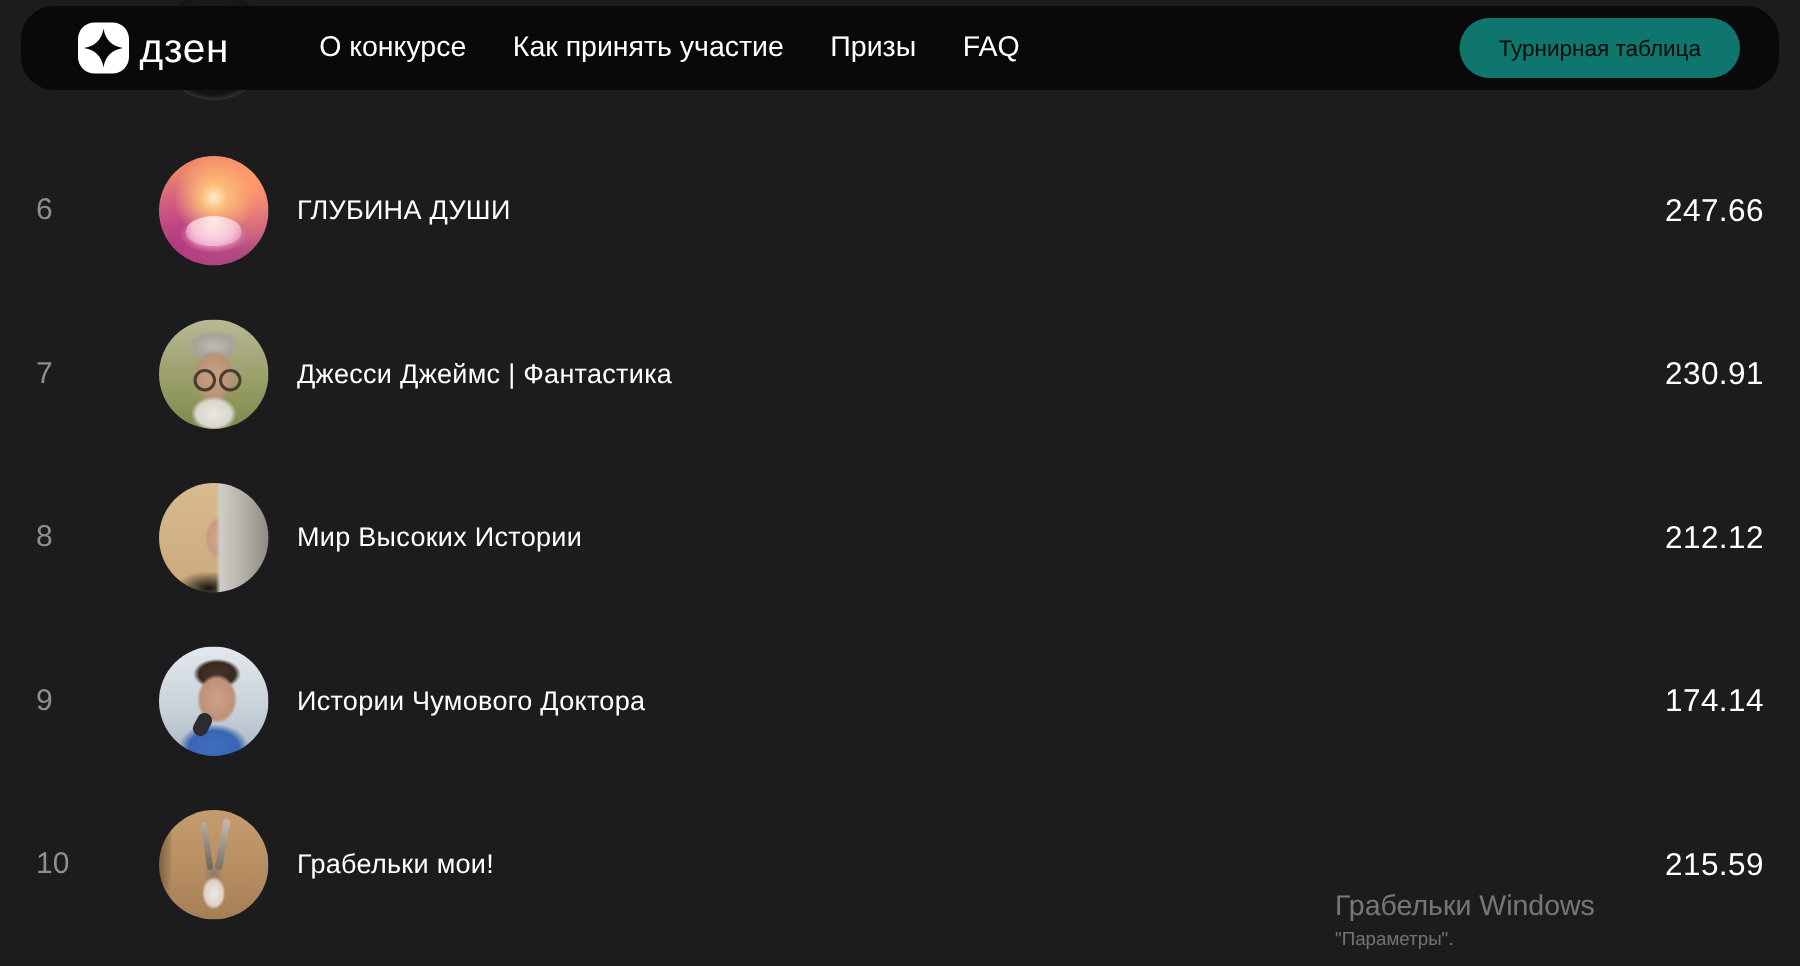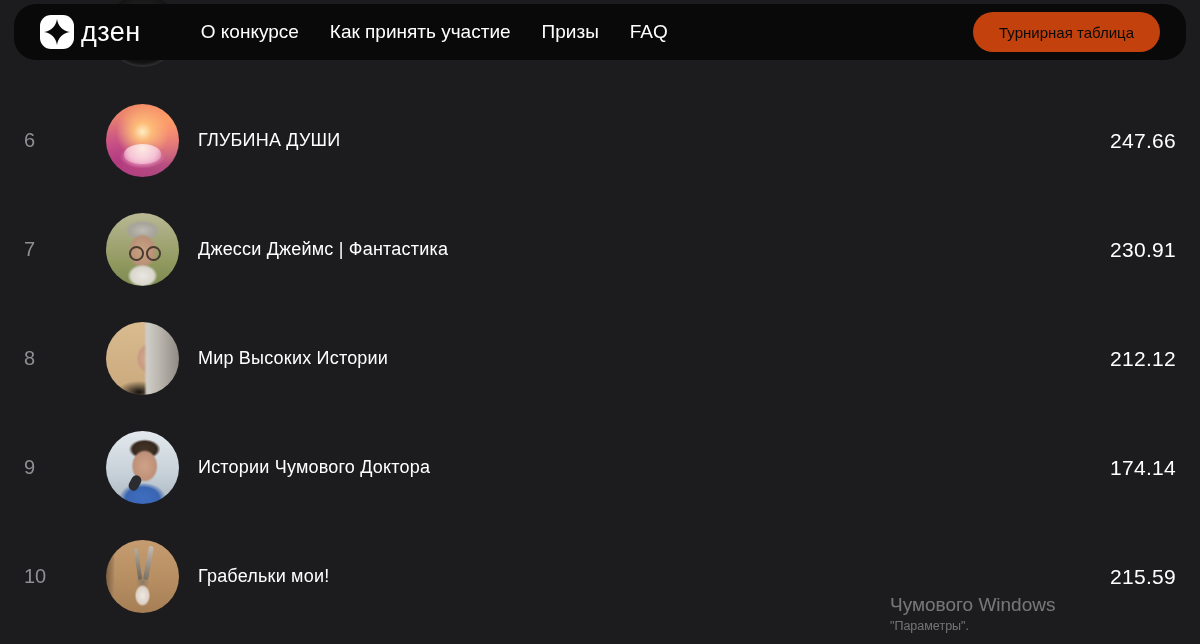--- a/index.html
+++ b/index.html
@@ -17,21 +17,21 @@
     left: 14px; top: 4px;
     width: 1172px; height: 56px;
     background: #090909;
     border-radius: 22px;
     display: flex;
     align-items: center;
     z-index: 10;
   }
   .logo {
     display: flex; align-items: center;
-    margin-left: 26px;
+    margin-left: 38px;
     gap: 7px;
     cursor: pointer;
   }
   .logo-mark {
     width: 34px; height: 34px;
     background: #fff;
     border-radius: 11px;
     position: relative;
   }
   .logo-mark svg { position: absolute; inset: 0; }
@@ -50,21 +50,21 @@
   .nav-item {
     color: #fff;
     font-size: 19px;
     font-weight: 500;
     white-space: nowrap;
     cursor: pointer;
   }
   .nav-button {
     margin-left: auto;
     margin-right: 26px;
-    background: #c2410c;
+    background: #0f766e;
     color: #0a0a0a;
     border: none;
     height: 40px;
     padding: 0 26px;
     border-radius: 20px;
     font-size: 15px;
     font-weight: 500;
     font-family: "Liberation Sans", sans-serif;
     cursor: pointer;
   }
@@ -289,15 +289,15 @@
   <div class="row">
     <span class="rank">10</span>
     <span class="avatar avatar--garden-tools"></span>
     <span class="name">Грабельки мои!</span>
     <span class="score">215.59</span>
   </div>
 
 </main>
 
 <div class="watermark">
-  <div class="watermark-title">Чумового Windows</div>
+  <div class="watermark-title">Грабельки Windows</div>
   <div class="watermark-line">"Параметры".</div>
 </div>
 
 </body></html>

